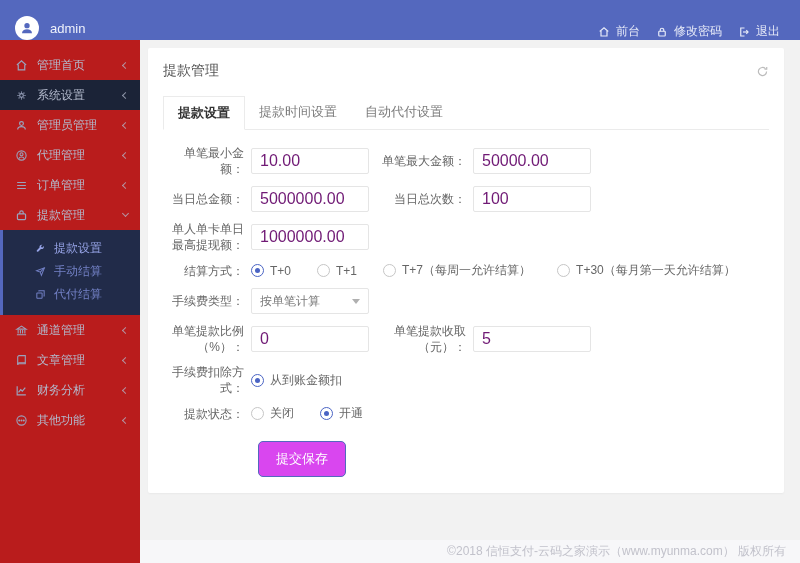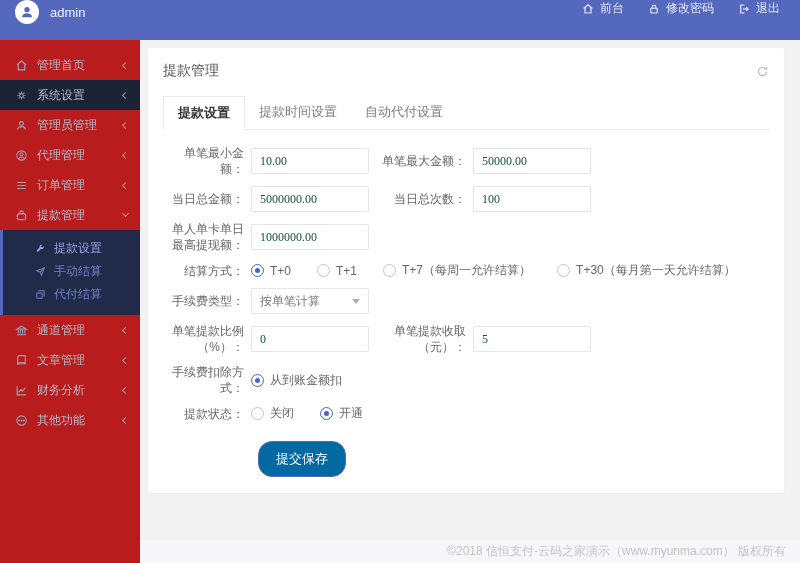--- a/index.html
+++ b/index.html
@@ -1,25 +1,25 @@
 <!DOCTYPE html>
 <html><head>
 <meta charset="utf-8">
 <style>
   *{margin:0;padding:0;box-sizing:border-box;}
   html,body{width:800px;height:563px;overflow:hidden;}
   body{font-family:"Liberation Sans","DejaVu Sans",sans-serif;position:relative;background:#f2f2f2;}
   svg{display:block;}
 
   
-  .topbar{position:absolute;top:0;left:0;right:0;height:40px;background:#5468be;display:flex;align-items:flex-start;z-index:3;}
+  .topbar{position:absolute;top:0;left:0;right:0;height:40px;background:#5468be;display:flex;align-items:flex-end;z-index:3;}
   .brand{width:140px;flex:none;display:flex;align-items:center;gap:11px;padding-left:15px;cursor:pointer;}
   .avatar{width:24px;height:24px;border-radius:50%;background:#fff;color:#5468be;display:flex;align-items:center;justify-content:center;flex:none;}
   .brand-name{color:#eef1fb;font-size:13px;}
-  .top-links{margin-left:auto;display:flex;align-items:center;gap:24px;padding-right:20px;font-family:Liberation Serif, serif;}
+  .top-links{margin-left:auto;display:flex;align-items:center;gap:16px;padding-right:20px;font-family:Liberation Serif, serif;}
   .top-link{display:flex;align-items:center;gap:6px;color:#e6eaf8;font-size:12px;cursor:pointer;}
 
   
   .sidebar{position:absolute;top:40px;left:0;bottom:0;width:140px;background:#b91c1c;padding-top:10px;z-index:2;}
   .side-item{height:30px;display:flex;align-items:center;gap:9px;padding:0 12px 0 15px;font-size:12px;color:#b3bacd;cursor:pointer;}
   .side-item .icn{color:#9aa3bd;flex:none;}
   .side-item.dark{background:#1b2337;}
   .chev{display:inline-block;width:5px;height:5px;border-left:1.4px solid currentColor;border-bottom:1.4px solid currentColor;opacity:.75;}
   .chev-left{transform:rotate(45deg);margin-left:auto;}
   .chev-down{transform:rotate(-45deg);margin-left:auto;margin-top:-3px;}
@@ -35,29 +35,29 @@
   .refresh-btn{color:#bcbcbc;cursor:pointer;}
 
   .tabs{display:flex;margin:8px 15px 0;border-bottom:1px solid #ebebeb;font-size:13px;color:#7c7c7c;}
   .tab{padding:7px 14px;cursor:pointer;margin-bottom:-1px;}
   .tab.active{background:#fff;border:1px solid #ebebeb;border-bottom:1px solid #fff;color:#333;font-weight:bold;}
 
   .form{padding:15px 15px 10px;font-size:12px;color:#666;}
   .frow{display:flex;align-items:center;margin-bottom:9px;}
   .flabel{width:88px;flex:none;text-align:right;padding-right:7px;line-height:16px;color:#666;}
   .flabel.l2{width:94px;margin-left:10px;font-family:Liberation Serif, serif;}
-  .finput{width:118px;height:26px;border:1px solid #e5e5e5;border-radius:2px;padding:0 8px;font-size:12px;color:#14532d;outline:none;background:#fff;font-family:Liberation Serif, serif;}
+  .finput{width:118px;height:26px;border:1px solid #e5e5e5;border-radius:2px;padding:0 8px;font-size:16px;color:#701a75;outline:none;background:#fff;}
   .fselect{width:118px;height:26px;border:1px solid #e5e5e5;border-radius:2px;display:flex;align-items:center;justify-content:space-between;padding:0 8px;color:#777;cursor:pointer;background:#fff;}
   .caret{width:0;height:0;border-left:4px solid transparent;border-right:4px solid transparent;border-top:5px solid #b0b0b0;}
   .radio-group{display:flex;align-items:center;gap:26px;flex-wrap:wrap;}
   .radio-opt{display:flex;align-items:center;gap:6px;cursor:pointer;color:#666;}
   .radio{width:13px;height:13px;border-radius:50%;border:1px solid #c6c6c6;background:#fff;position:relative;flex:none;}
   .radio.checked{border-color:#4a64c4;}
   .radio.checked::after{content:"";position:absolute;left:3px;top:3px;width:5px;height:5px;border-radius:50%;background:#4a64c4;}
-  .submit-btn{margin:10px 0 0 95px;background:#0369a1;border:1px solid #5468be;color:#fff;font-size:13px;padding:8px 17px;border-radius:14px;cursor:pointer;font-family:inherit;}
+  .submit-btn{margin:10px 0 0 95px;background:#d946ef;border:1px solid #5468be;color:#fff;font-size:13px;padding:8px 17px;border-radius:5px;cursor:pointer;font-family:inherit;}
 
   .page-footer{position:absolute;left:0;right:0;bottom:0;height:23px;background:#f7f7f9;display:flex;align-items:center;justify-content:flex-end;padding-right:14px;font-size:12px;color:#c2c2cb;}
 </style>
 </head>
 <body>
 
 <div class="topbar">
   <div class="brand">
     <span class="avatar">
       <svg width="16" height="16" viewBox="0 0 24 24" fill="currentColor">

